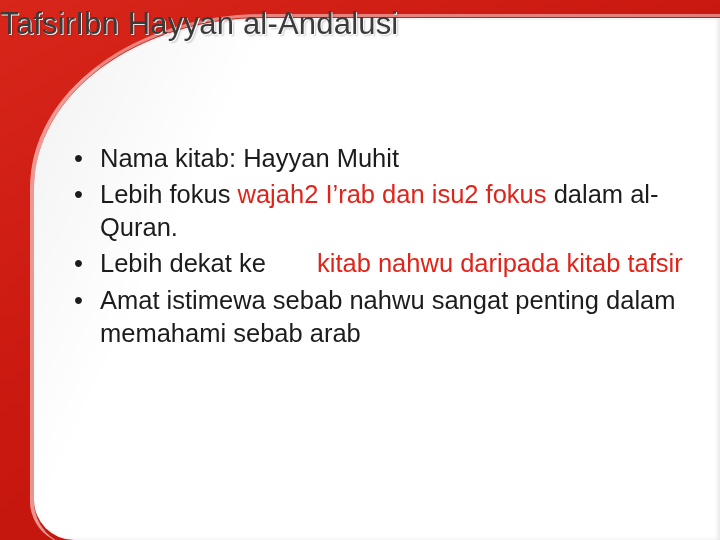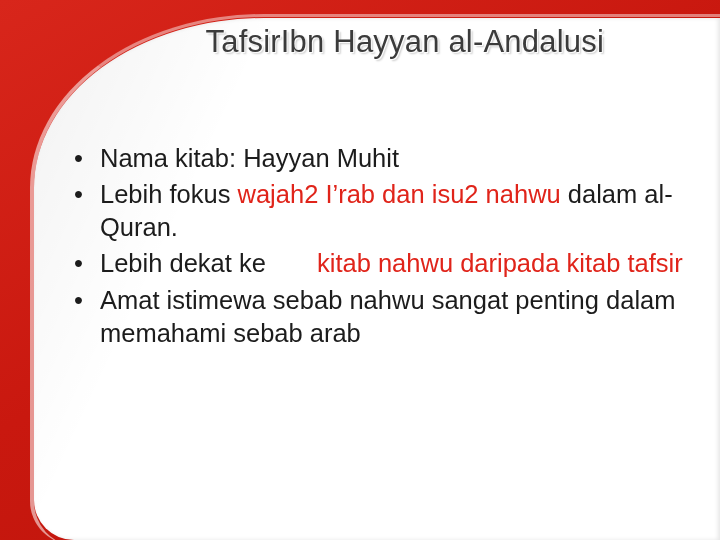--- a/index.html
+++ b/index.html
@@ -64,23 +64,23 @@
     border-top-left-radius: 234px 174px;
     border-bottom-left-radius: 44px 44px;
     border-left: 4px solid rgba(255,255,255,0.55);
     border-top: 3px solid rgba(255,255,255,0.45);
     pointer-events: none;
   }
 
   .title {
     position: absolute;
     left: 0;
-    top: 22px;
-    width: 604px;
-    text-align: right;
+    top: 4px;
+    width: 720px;
+    text-align: left;
     color: #3b3b3b;
     font-size: 31px;
     line-height: 1.32;
     letter-spacing: 0.2px;
     text-shadow: 1px 1px 0 rgba(255,255,255,0.9), 2px 2px 2px rgba(0,0,0,0.20);
   }
   .title .line2 { display: block; }
 
   .body-list {
     position: absolute;
@@ -115,17 +115,17 @@
   <div class="panel"></div>
   <div class="panel-shade"></div>
   <div class="panel-edge"></div>
 
   <div class="title">
     <span>TafsirIbn Hayyan al-Andalusi</span>
   </div>
 
   <ul class="body-list" id="bullet-list">
       <li><span class="bullet">•</span><span>Nama kitab: Hayyan Muhit</span></li>
-      <li><span class="bullet">•</span><span>Lebih fokus </span><span class="hl" style="color: rgb(224, 36, 26);">wajah2 I’rab dan isu2 nahwu</span><span> dalam al-Quran.</span></li>
+      <li><span class="bullet">•</span><span>Lebih fokus </span><span class="hl" style="color: rgb(224, 36, 26);">wajah2 I’rab dan isu2 fokus</span><span> dalam al-Quran.</span></li>
       <li><span class="bullet">•</span><span>Lebih dekat ke </span><span class="hl" style="color: rgb(224, 36, 26); margin-left: 44px;">kitab nahwu daripada kitab tafsir</span></li>
       <li><span class="bullet">•</span><span>Amat istimewa sebab nahwu sangat penting dalam memahami sebab arab</span></li>
     </ul>
 </div>
 
 </body></html>

